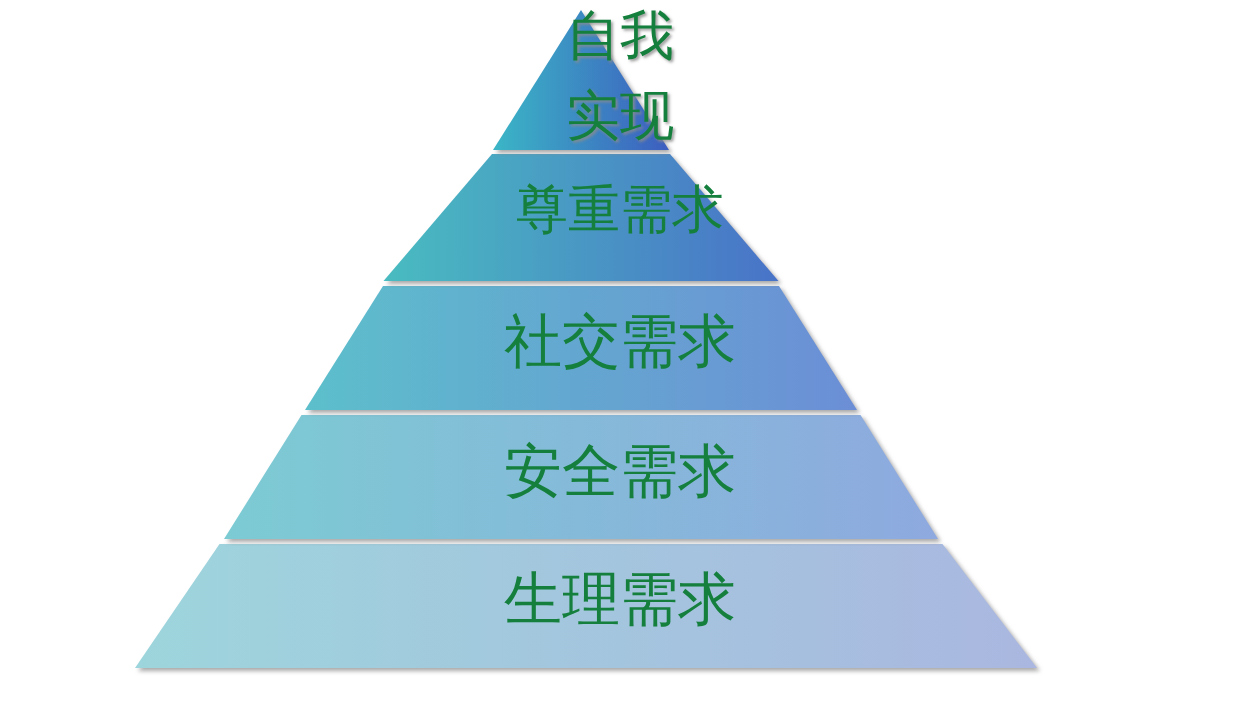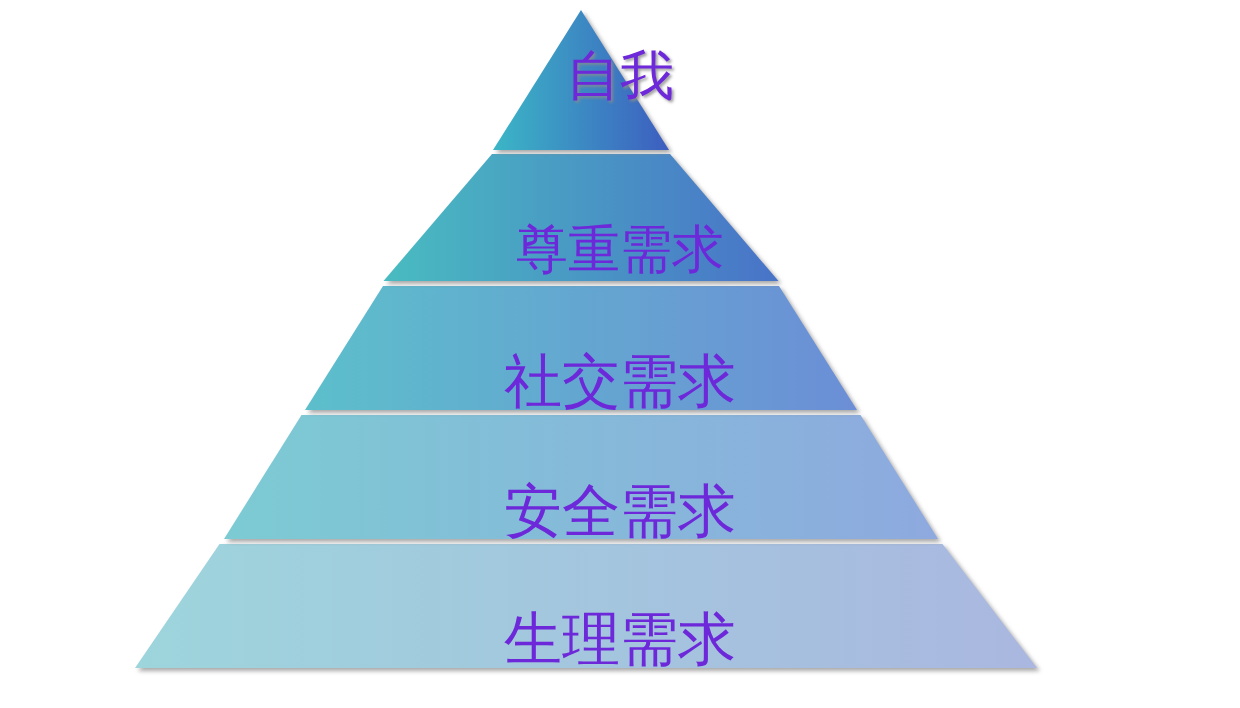--- a/index.html
+++ b/index.html
@@ -26,27 +26,26 @@
     top: 0;
     width: 1240px;
     height: 708px;
     display: block;
   }
   .tier-label {
     position: absolute;
     left: 0;
     width: 1240px;
     text-align: center;
-    color: #6d28d9;
+    color: #15803d;
     font-family: "Liberation Sans", "DejaVu Sans", sans-serif;
     font-weight: 400;
     line-height: 1.0;
     white-space: nowrap;
     pointer-events: none;
-    margin-top: 40px;
     -webkit-font-smoothing: antialiased;
   }
   .tier-label.shadowed {
     text-shadow: 2px 2px 3px rgba(140,140,140,0.85);
   }
   
   #label-self-actualization-line1 {
     top: 8px;
     font-size: 54px;
     letter-spacing: 0px;
@@ -112,20 +111,21 @@
 
     <polygon points="383,286 779,286 857,410 305,410" fill="url(#grad-tier3)" filter="url(#tier-shadow)"></polygon>
 
     <polygon points="492,154 670,154 778.5,281 383.5,281" fill="url(#grad-tier4)" filter="url(#tier-shadow)"></polygon>
 
     <polygon points="581,10 669,150 493,150" fill="url(#grad-tier5)" filter="url(#tier-shadow)"></polygon>
   </svg>
 
   <div class="tier-label shadowed" id="label-self-actualization-line1">自我</div>
 
+  <div class="tier-label shadowed" id="label-self-actualization-line2">实现</div>
 
   <div class="tier-label" id="label-esteem">尊重需求</div>
 
   <div class="tier-label" id="label-social">社交需求</div>
 
   <div class="tier-label" id="label-safety">安全需求</div>
 
   <div class="tier-label" id="label-physiological">生理需求</div>
 
 </div>

